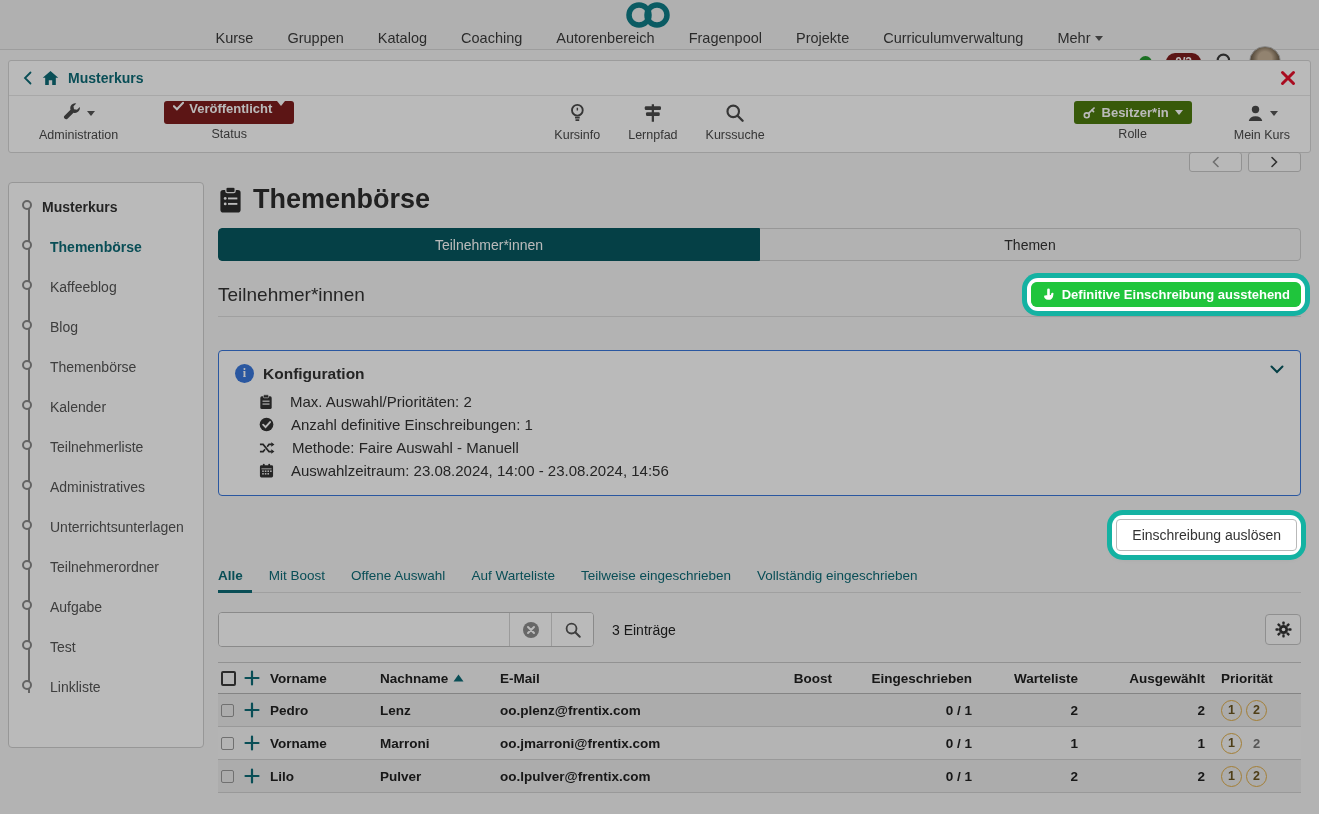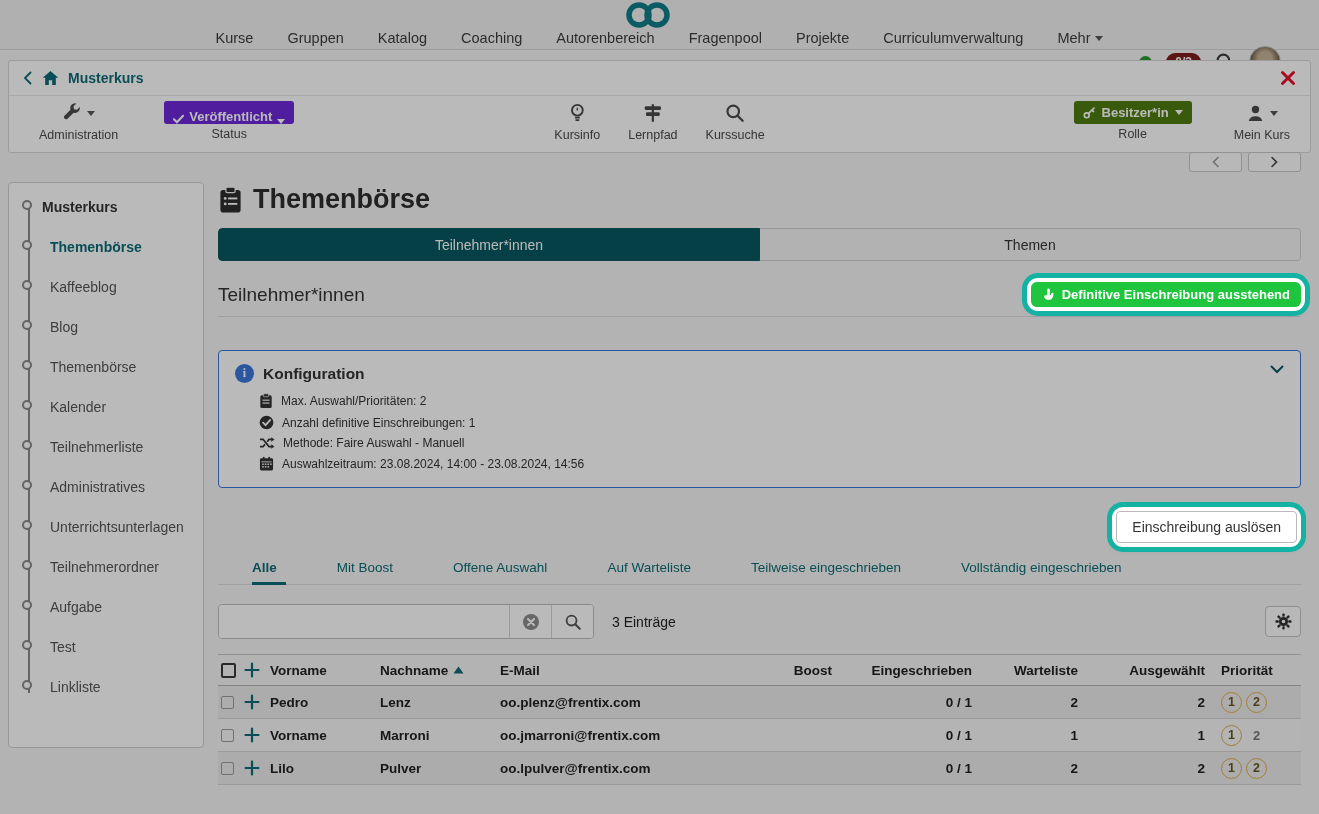--- a/index.html
+++ b/index.html
@@ -37,23 +37,23 @@
   .crumb b { font-weight:bold; }
   .close-x { margin-left:auto; cursor:pointer; }
 
   .toolbar-row { height:56px; position:relative; display:flex; align-items:flex-start; padding:5px 14px 0; }
   .tb-item { display:flex; flex-direction:column; align-items:center; gap:3px; cursor:pointer; }
   .tb-label { font-size:12.5px; color:#4a4a4a; white-space:nowrap; }
   .tb-iconrow { height:24px; display:flex; align-items:center; gap:5px; }
   .tb-left { display:flex; gap:46px; margin-left:16px; }
   .tb-center { position:absolute; left:50%; transform:translateX(-50%); display:flex; gap:28px; }
   .tb-right { margin-left:auto; display:flex; gap:42px; margin-right:6px; }
-  .btn-status { background:#6d28d9; color:#fff; font-size:13px; font-weight:bold;
+  .btn-status { background:#7f1d1d; color:#fff; font-size:13px; font-weight:bold;
                 border:none; border-radius:3px; height:23px; padding:0 9px;
-                display:flex; align-items:flex-end; gap:5px; cursor:pointer; }
+                display:flex; align-items:flex-start; gap:5px; cursor:pointer; }
   .badge-role { background:#4d7c0f; color:#fff; font-size:13px; font-weight:bold;
                 border-radius:3px; height:23px; padding:0 9px;
                 display:flex; align-items:center; gap:6px; cursor:pointer; }
 
   .pager { position:absolute; top:152px; right:18px; display:flex; gap:6px; z-index:1; }
   .pager button { width:53px; height:20px; background:#fdfdfd; border:1px solid #c9c9c9;
                   border-radius:3px; display:flex; align-items:center; justify-content:center; cursor:pointer; }
 
   
   .sidebar { position:absolute; left:8px; top:182px; width:196px; height:566px;
@@ -83,29 +83,29 @@
   .status-badge { background:#1fc53c; color:#fff; font-size:13px; font-weight:bold;
                   border-radius:6px; padding:5px 11px; display:flex; align-items:center; gap:7px; cursor:pointer; }
 
   .config { margin-top:33px; border:1px solid #3a78dc; border-radius:4px; background:#fff;
             padding:13px 16px 16px; position:relative; }
   .config-head { display:flex; align-items:center; gap:9px; font-size:15.5px; font-weight:bold; color:#333; }
   .info-circle { width:19px; height:19px; border-radius:50%; background:#3a78dc; color:#fff;
                  font-size:12px; font-weight:bold; display:flex; align-items:center; justify-content:center;
                  font-family:"Liberation Serif", serif; }
   .config-items { margin:10px 0 0 24px; display:flex; flex-direction:column; gap:6px; }
-  .config-item { display:flex; align-items:center; gap:8px; font-size:12px; color:#333; }
+  .config-item { display:flex; align-items:center; gap:17px; font-size:15px; color:#333; }
   .config-chevron { position:absolute; right:16px; top:14px; cursor:pointer; }
 
   .action-row { margin-top:23px; display:flex; justify-content:flex-end; padding-right:4px; }
   .btn-plain { background:#fff; border:1px solid #b9b9b9; border-radius:4px; padding:7px 15px;
                font-size:14px; color:#333; cursor:pointer; font-family:inherit; }
 
   .filters { margin-top:17px; display:flex; gap:26px; border-bottom:1px solid #dcdcdc; }
-  .filter { font-size:13.5px; color:#0d6b77; padding-bottom:9px; cursor:pointer; position:relative; white-space:nowrap;margin-left:34px; }
+  .filter { font-size:13.5px; color:#0d6b77; padding-bottom:9px; cursor:pointer; position:relative; white-space:nowrap; }
   .filter.active { font-weight:bold; }
   .filter.active::after { content:''; position:absolute; left:0; bottom:-1px; width:34px; height:3px; background:#0d6b77; }
 
   .search-row { margin-top:19px; display:flex; align-items:center; }
   .search-group { display:flex; height:35px; border:1px solid #bdbdbd; border-radius:4px;
                   overflow:hidden; background:#fff; }
   .search-input { width:290px; border:none; outline:none; padding:0 10px; font-size:14px; font-family:inherit; }
   .search-btn { width:42px; display:flex; align-items:center; justify-content:center;
                 border-left:1px solid #d5d5d5; background:#fff; cursor:pointer; }
   .entries { margin-left:18px; font-size:14px; color:#222; }

